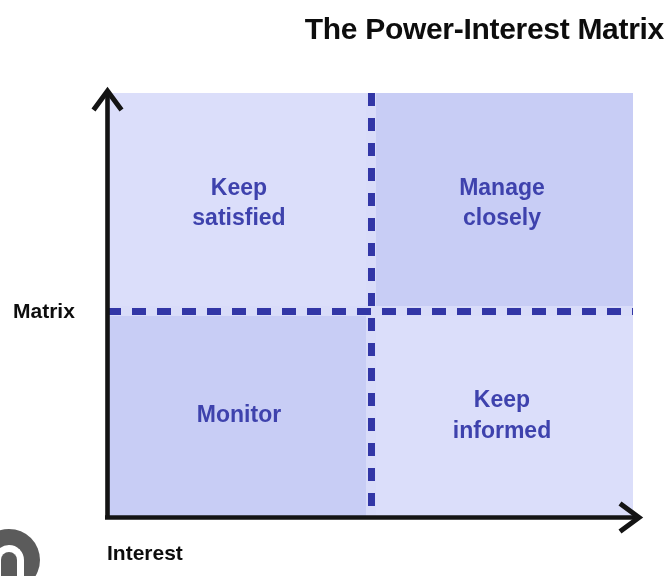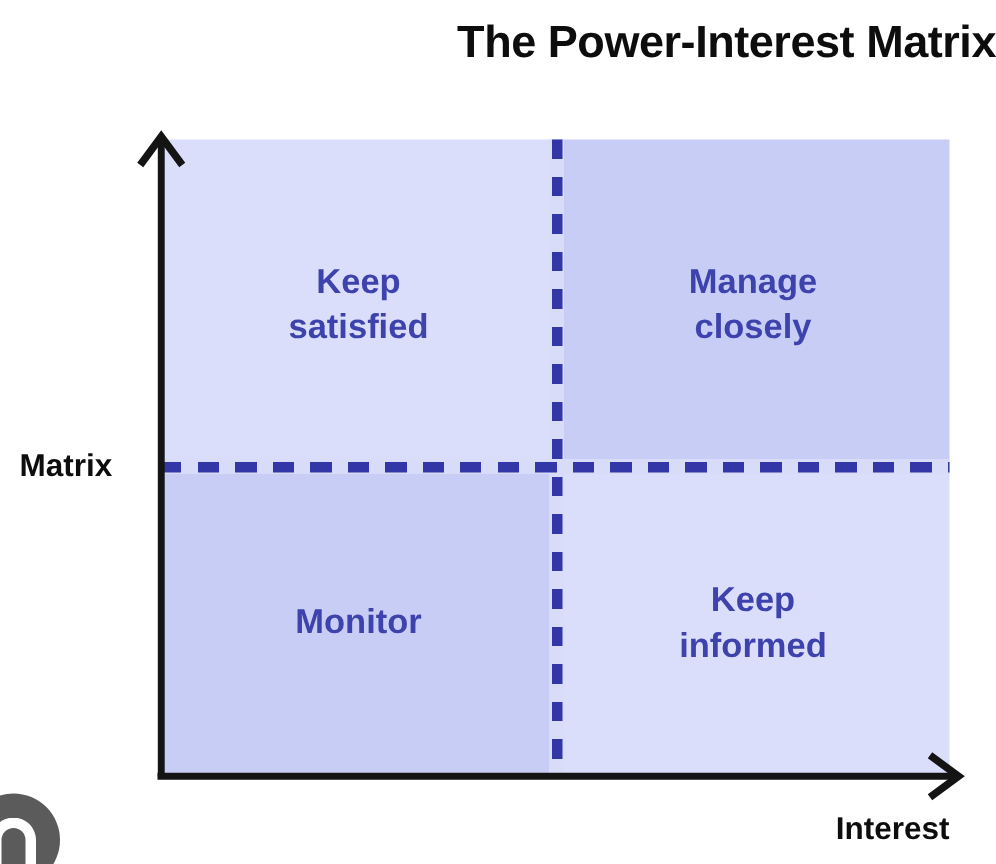--- a/index.html
+++ b/index.html
@@ -42,21 +42,21 @@
   .hdash {
     width: 100%; height: 7px;
     background: repeating-linear-gradient(90deg, #3236a6 0 14px, transparent 14px 25px);
   }
   .axes-svg { position: absolute; left: 0; top: 0; pointer-events: none; }
   .ylab {
     position: absolute; left: 13px; top: 299px;
     font-size: 21px; font-weight: bold; color: #0d0d0d;
   }
   .xlab {
-    position: absolute; left: 107px; top: 541px; width: 526px; text-align: right;
+    position: absolute; left: 107px; top: 541px; width: 526px; text-align: left;
     font-size: 21px; font-weight: bold; color: #0d0d0d;
   }
   .watermark {
     position: absolute; left: -22px; top: 529px;
     width: 62px; height: 62px; border-radius: 50%;
     background: #5b5b5b;
   }
   .wm-glyph {
     position: absolute; left: 16px; top: 16px;
     width: 30px; height: 34px; box-sizing: border-box;

